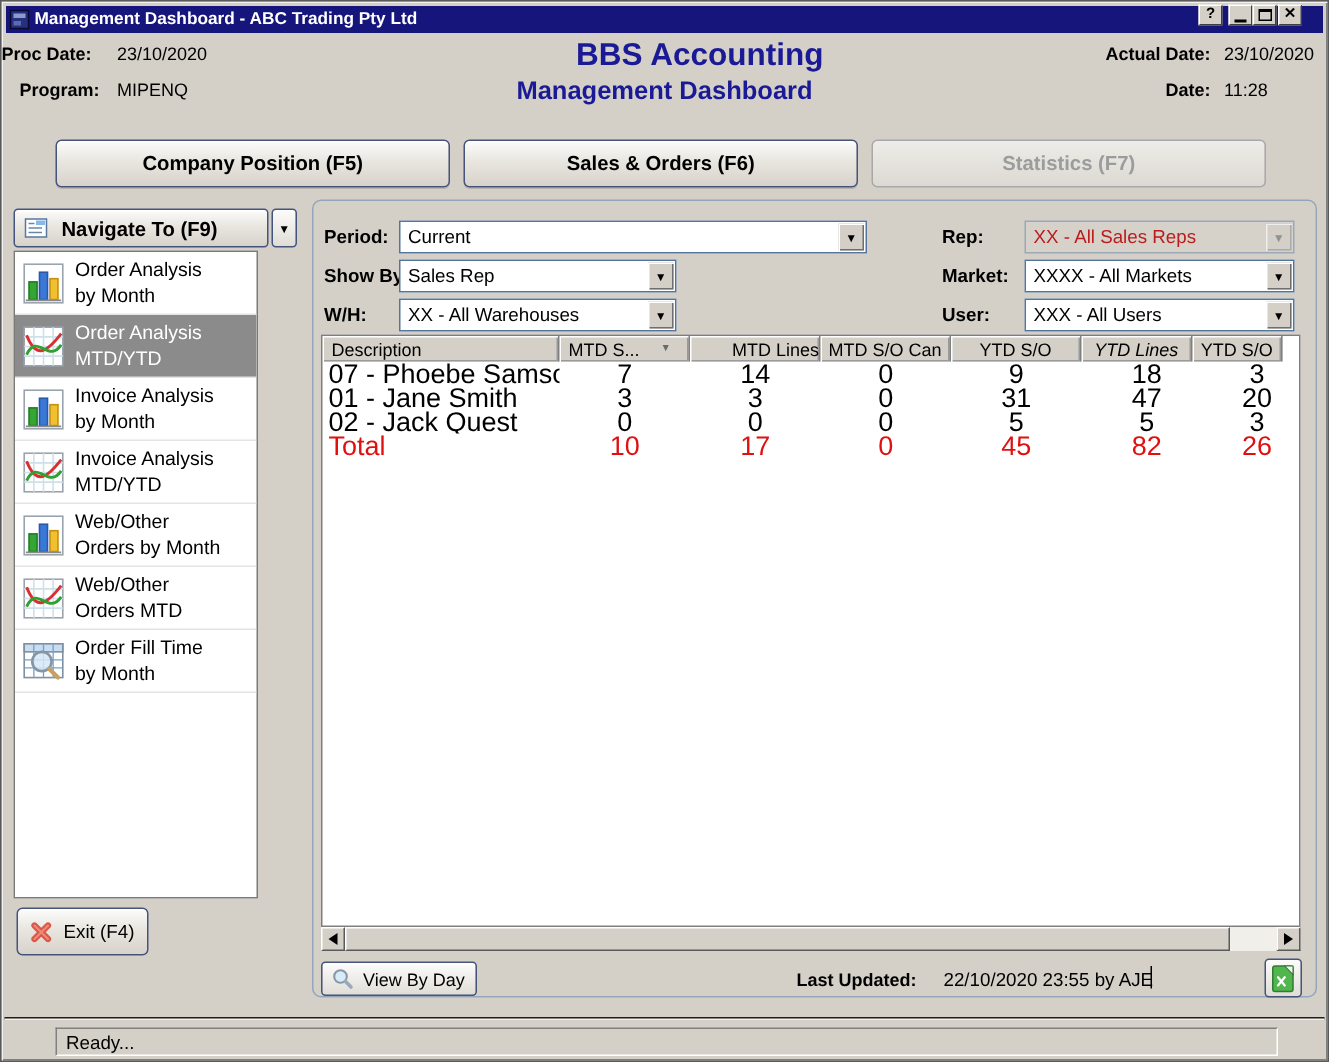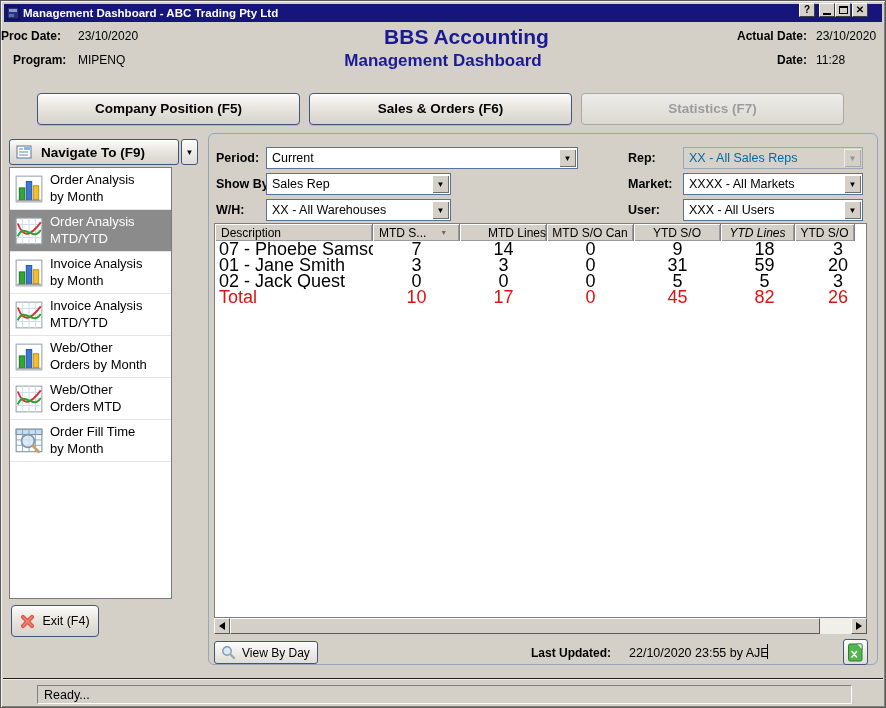--- a/index.html
+++ b/index.html
@@ -44,21 +44,21 @@
           display:flex;align-items:center;justify-content:center;gap:7px;font-size:12.5px;}
   
   .panel{position:absolute;left:207px;top:132px;width:670px;height:532px;border:1px solid #94a6bc;border-radius:6px;}
   .flabel{position:absolute;font-size:12.5px;font-weight:bold;white-space:nowrap;}
   .combo{position:absolute;height:22px;background:#fff;border:1px solid #54749c;}
   .combo .val{position:absolute;left:5px;top:3px;font-size:12.5px;white-space:nowrap;color:#000;}
   .combo .arrow{position:absolute;right:1px;top:1px;bottom:1px;width:17px;background:#d4d0c8;
       box-shadow:inset 1px 1px 0 #fff, inset -1px -1px 0 #6e6e6e;display:flex;align-items:center;justify-content:center;
       font-size:8px;color:#000;}
   .combo.disabled{background:#d6d2ca;border-color:#9aa8b8;}
-  .combo.disabled .val{color:#0369a1;}
+  .combo.disabled .val{color:#b91c1c;}
   .combo.disabled .arrow{box-shadow:inset 1px 1px 0 #eee, inset -1px -1px 0 #aaa;color:#929292;}
   
   .table{position:absolute;left:213px;top:222px;width:653px;height:395px;background:#fff;border:1px solid #7e7e7e;overflow:hidden;}
   .thr{display:flex;height:17px;}
   .th{flex:0 0 auto;height:17px;background:#d4d0c8;border-right:1px solid #808080;
       box-shadow:inset 1px 1px 0 #fff, inset -1px -1px 0 #9a9a9a;
       font-size:12px;color:#000;display:flex;align-items:center;justify-content:center;overflow:hidden;white-space:nowrap;}
   .th.left{justify-content:flex-start;padding-left:6px;}
   .sortarrow{font-size:7px;color:#6a6a6a;margin-left:14px;}
   .tr{display:flex;height:16px;}
@@ -284,21 +284,21 @@
           <div class="td" style="width: 87px;">9</div>
           <div class="td" style="width: 87px;">18</div>
           <div class="td" style="width: 60px;">3</div>
         </div>
         <div class="tr">
           <div class="td left" style="width: 158px;">01 - Jane Smith</div>
           <div class="td" style="width: 87px;">3</div>
           <div class="td" style="width: 87px;">3</div>
           <div class="td" style="width: 87px;">0</div>
           <div class="td" style="width: 87px;">31</div>
-          <div class="td" style="width: 87px;">59</div>
+          <div class="td" style="width: 87px;">47</div>
           <div class="td" style="width: 60px;">20</div>
         </div>
         <div class="tr">
           <div class="td left" style="width: 158px;">02 - Jack Quest</div>
           <div class="td" style="width: 87px;">0</div>
           <div class="td" style="width: 87px;">0</div>
           <div class="td" style="width: 87px;">0</div>
           <div class="td" style="width: 87px;">5</div>
           <div class="td" style="width: 87px;">5</div>
           <div class="td" style="width: 60px;">3</div>

